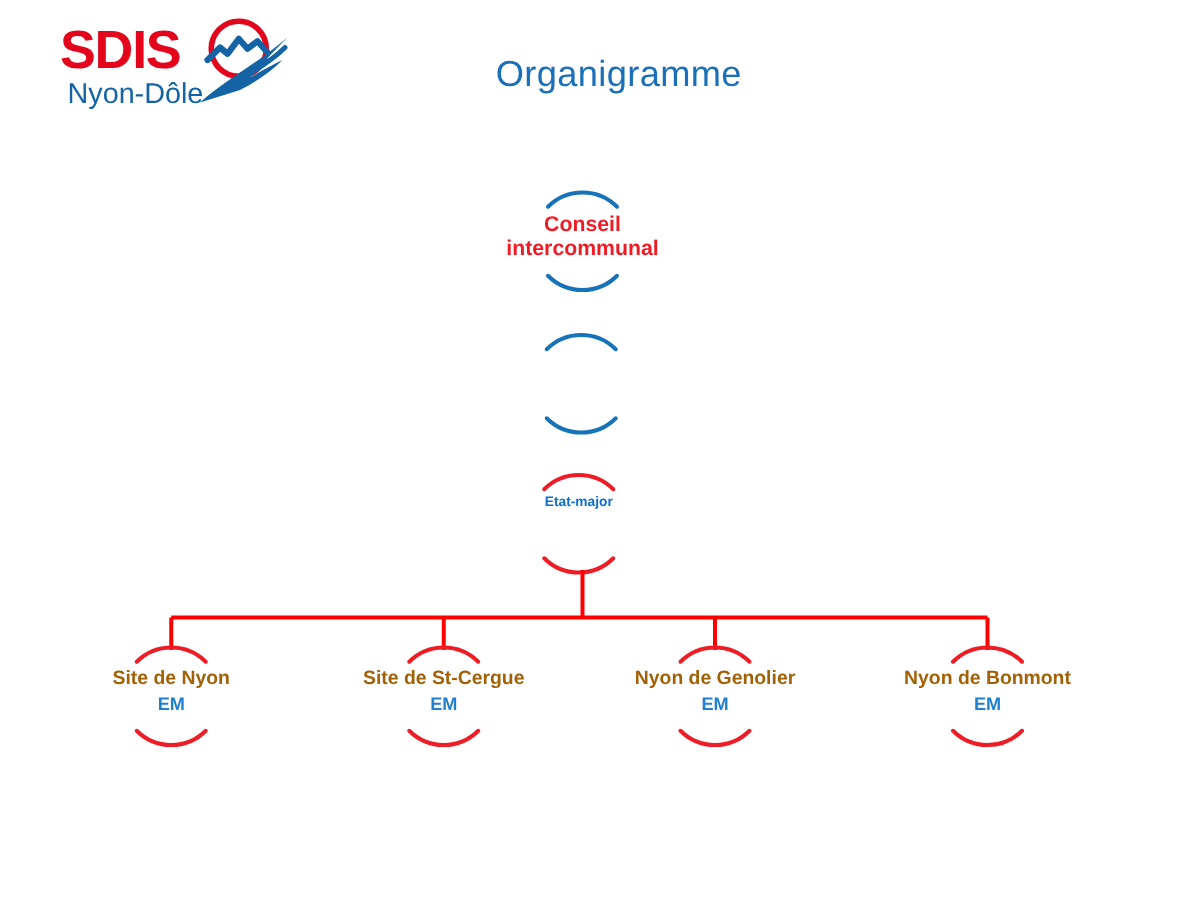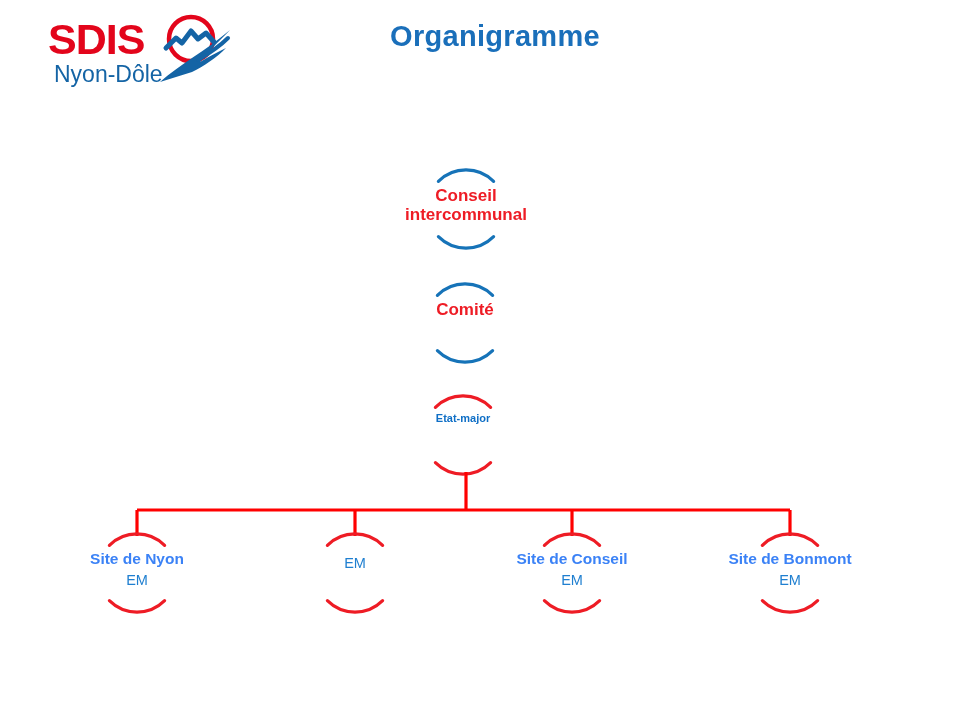--- a/index.html
+++ b/index.html
@@ -49,35 +49,35 @@
     font-weight: normal;
     font-size: 23px;
     letter-spacing: 0px;
     fill: #1464a5;
   }
 
   
   #title {
     position: absolute;
     left: 330px;
-    top: 20px;
+    top: 44px;
     width: 330px;
     text-align: center;
     font-size: 29px;
-    font-weight: bold;
+    font-weight: normal;
     color: #1a6fba;
     letter-spacing: 0.3px;
     white-space: nowrap;
   }
 
   
   #chart {
     position: absolute;
     left: 0;
-    top: 16px;
+    top: 0;
     width: 960px;
     height: 526px;
   }
   #chart-lines {
     position: absolute;
     left: 0;
     top: 0;
   }
 
   
@@ -101,28 +101,28 @@
   .node.top-red .line2 {
     color: #ee1c25;
     font-size: 17px;
   }
   .node.mid-blue .line1,
   .node.mid-blue .line2 {
     color: #0f6fc6;
     font-size: 11px;
   }
   .node.site .line1 {
-    color: #3b82f6;
+    color: #a16207;
     font-size: 15.5px;
     font-weight: bold;
   }
   .node.site .line2 {
     color: #1f7fd0;
     font-size: 14.5px;
-    font-weight: normal;
+    font-weight: bold;
     margin-top: 5px;
   }
 </style>
 </head>
 <body>
 
 <div id="slide">
 
   <div id="logo">
     <svg id="logo-svg" width="200" height="80" viewBox="0 0 200 80">
@@ -184,40 +184,40 @@
         <path d="M 762.4 584.6 A 39 39 0 0 0 817.6 584.6" fill="none" stroke="#ee1c25" stroke-width="3.2" stroke-linecap="round"></path>
       </g>
     </svg>
 
     <div class="node top-red" style="left:466px; top:170px;">
       <span class="line1">Conseil</span>
       <span class="line2">intercommunal</span>
     </div>
 
     <div class="node top-red" style="left:465px; top:284px;">
-      <span class="line1">Comité</span>
     </div>
 
     <div class="node mid-blue" style="left:463px; top:396px;">
       <span class="line1">Etat-major</span>
     </div>
 
     <div class="node site" style="left:137px; top:534px;">
       <span class="line1">Site de Nyon</span>
       <span class="line2">EM</span>
     </div>
 
     <div class="node site" style="left:355px; top:534px;">
+      <span class="line1">Site de St-Cergue</span>
       <span class="line2">EM</span>
     </div>
 
     <div class="node site" style="left:572px; top:534px;">
-      <span class="line1">Site de Conseil</span>
+      <span class="line1">Nyon de Genolier</span>
       <span class="line2">EM</span>
     </div>
 
     <div class="node site" style="left:790px; top:534px;">
-      <span class="line1">Site de Bonmont</span>
+      <span class="line1">Nyon de Bonmont</span>
       <span class="line2">EM</span>
     </div>
 
   </div>
 </div>
 
 </body></html>

